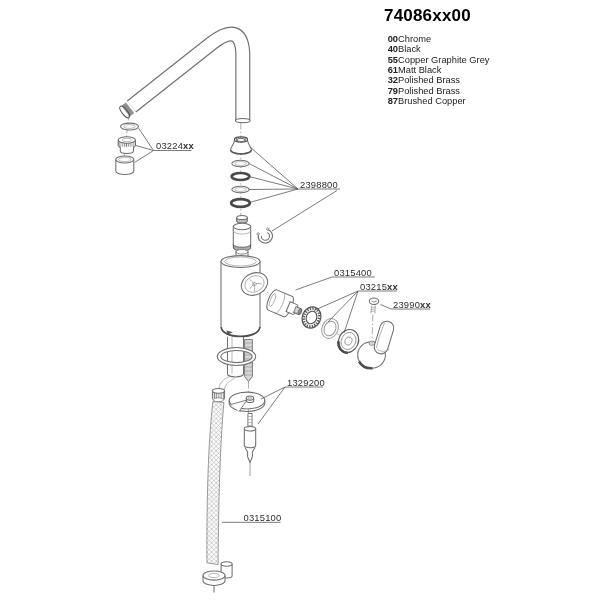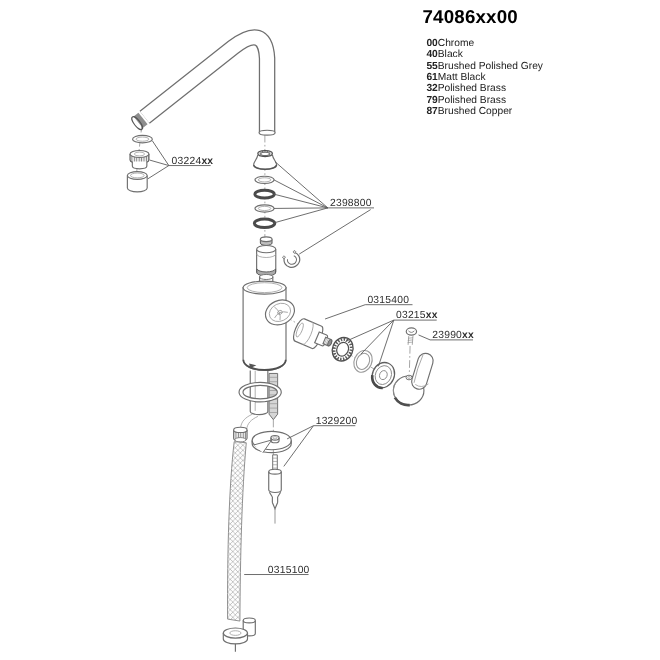--- a/index.html
+++ b/index.html
@@ -253,21 +253,21 @@
   <div class="frow">
         <span class="fcode">00</span>
         <span class="fname">Chrome</span>
       </div>
   <div class="frow">
         <span class="fcode">40</span>
         <span class="fname">Black</span>
       </div>
   <div class="frow">
         <span class="fcode">55</span>
-        <span class="fname">Brushed Polished Grey</span>
+        <span class="fname">Copper Graphite Grey</span>
       </div>
   <div class="frow">
         <span class="fcode">61</span>
         <span class="fname">Matt Black</span>
       </div>
   <div class="frow">
         <span class="fcode">32</span>
         <span class="fname">Polished Brass</span>
       </div>
   <div class="frow">

